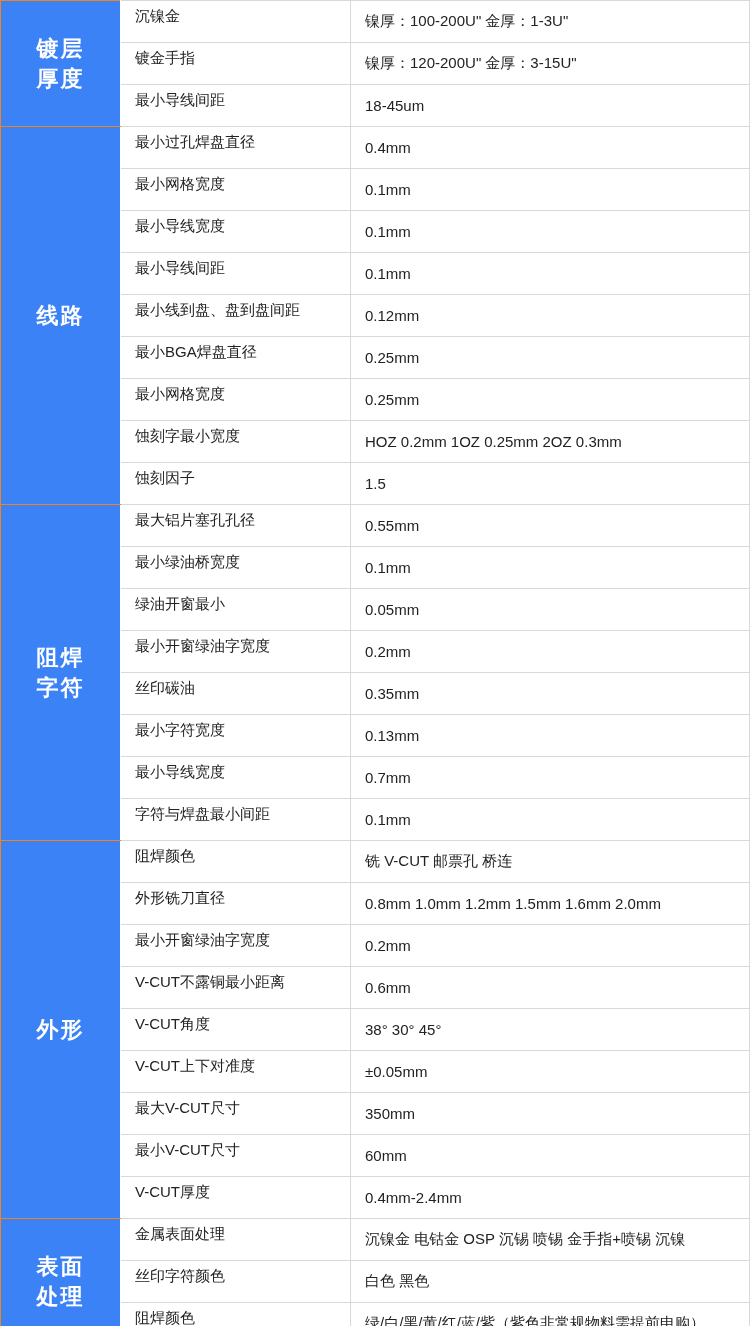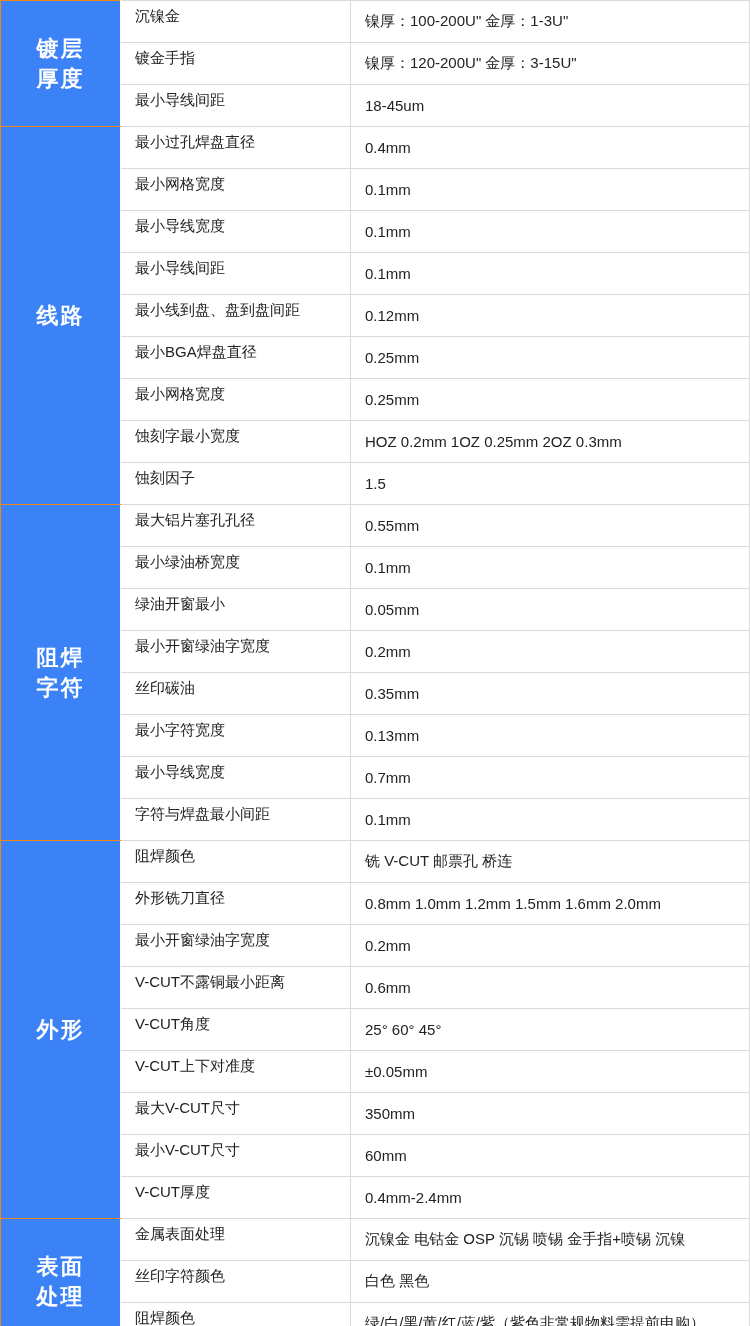--- a/index.html
+++ b/index.html
@@ -170,21 +170,21 @@
       <tr>
         <td class="item">最小开窗绿油字宽度</td>
         <td class="val">0.2mm</td>
       </tr>
       <tr>
         <td class="item">V-CUT不露铜最小距离</td>
         <td class="val">0.6mm</td>
       </tr>
       <tr>
         <td class="item">V-CUT角度</td>
-        <td class="val">25°  60°  45°</td>
+        <td class="val">38°  30°  45°</td>
       </tr>
       <tr>
         <td class="item">V-CUT上下对准度</td>
         <td class="val">±0.05mm</td>
       </tr>
       <tr>
         <td class="item">最大V-CUT尺寸</td>
         <td class="val">350mm</td>
       </tr>
       <tr>

